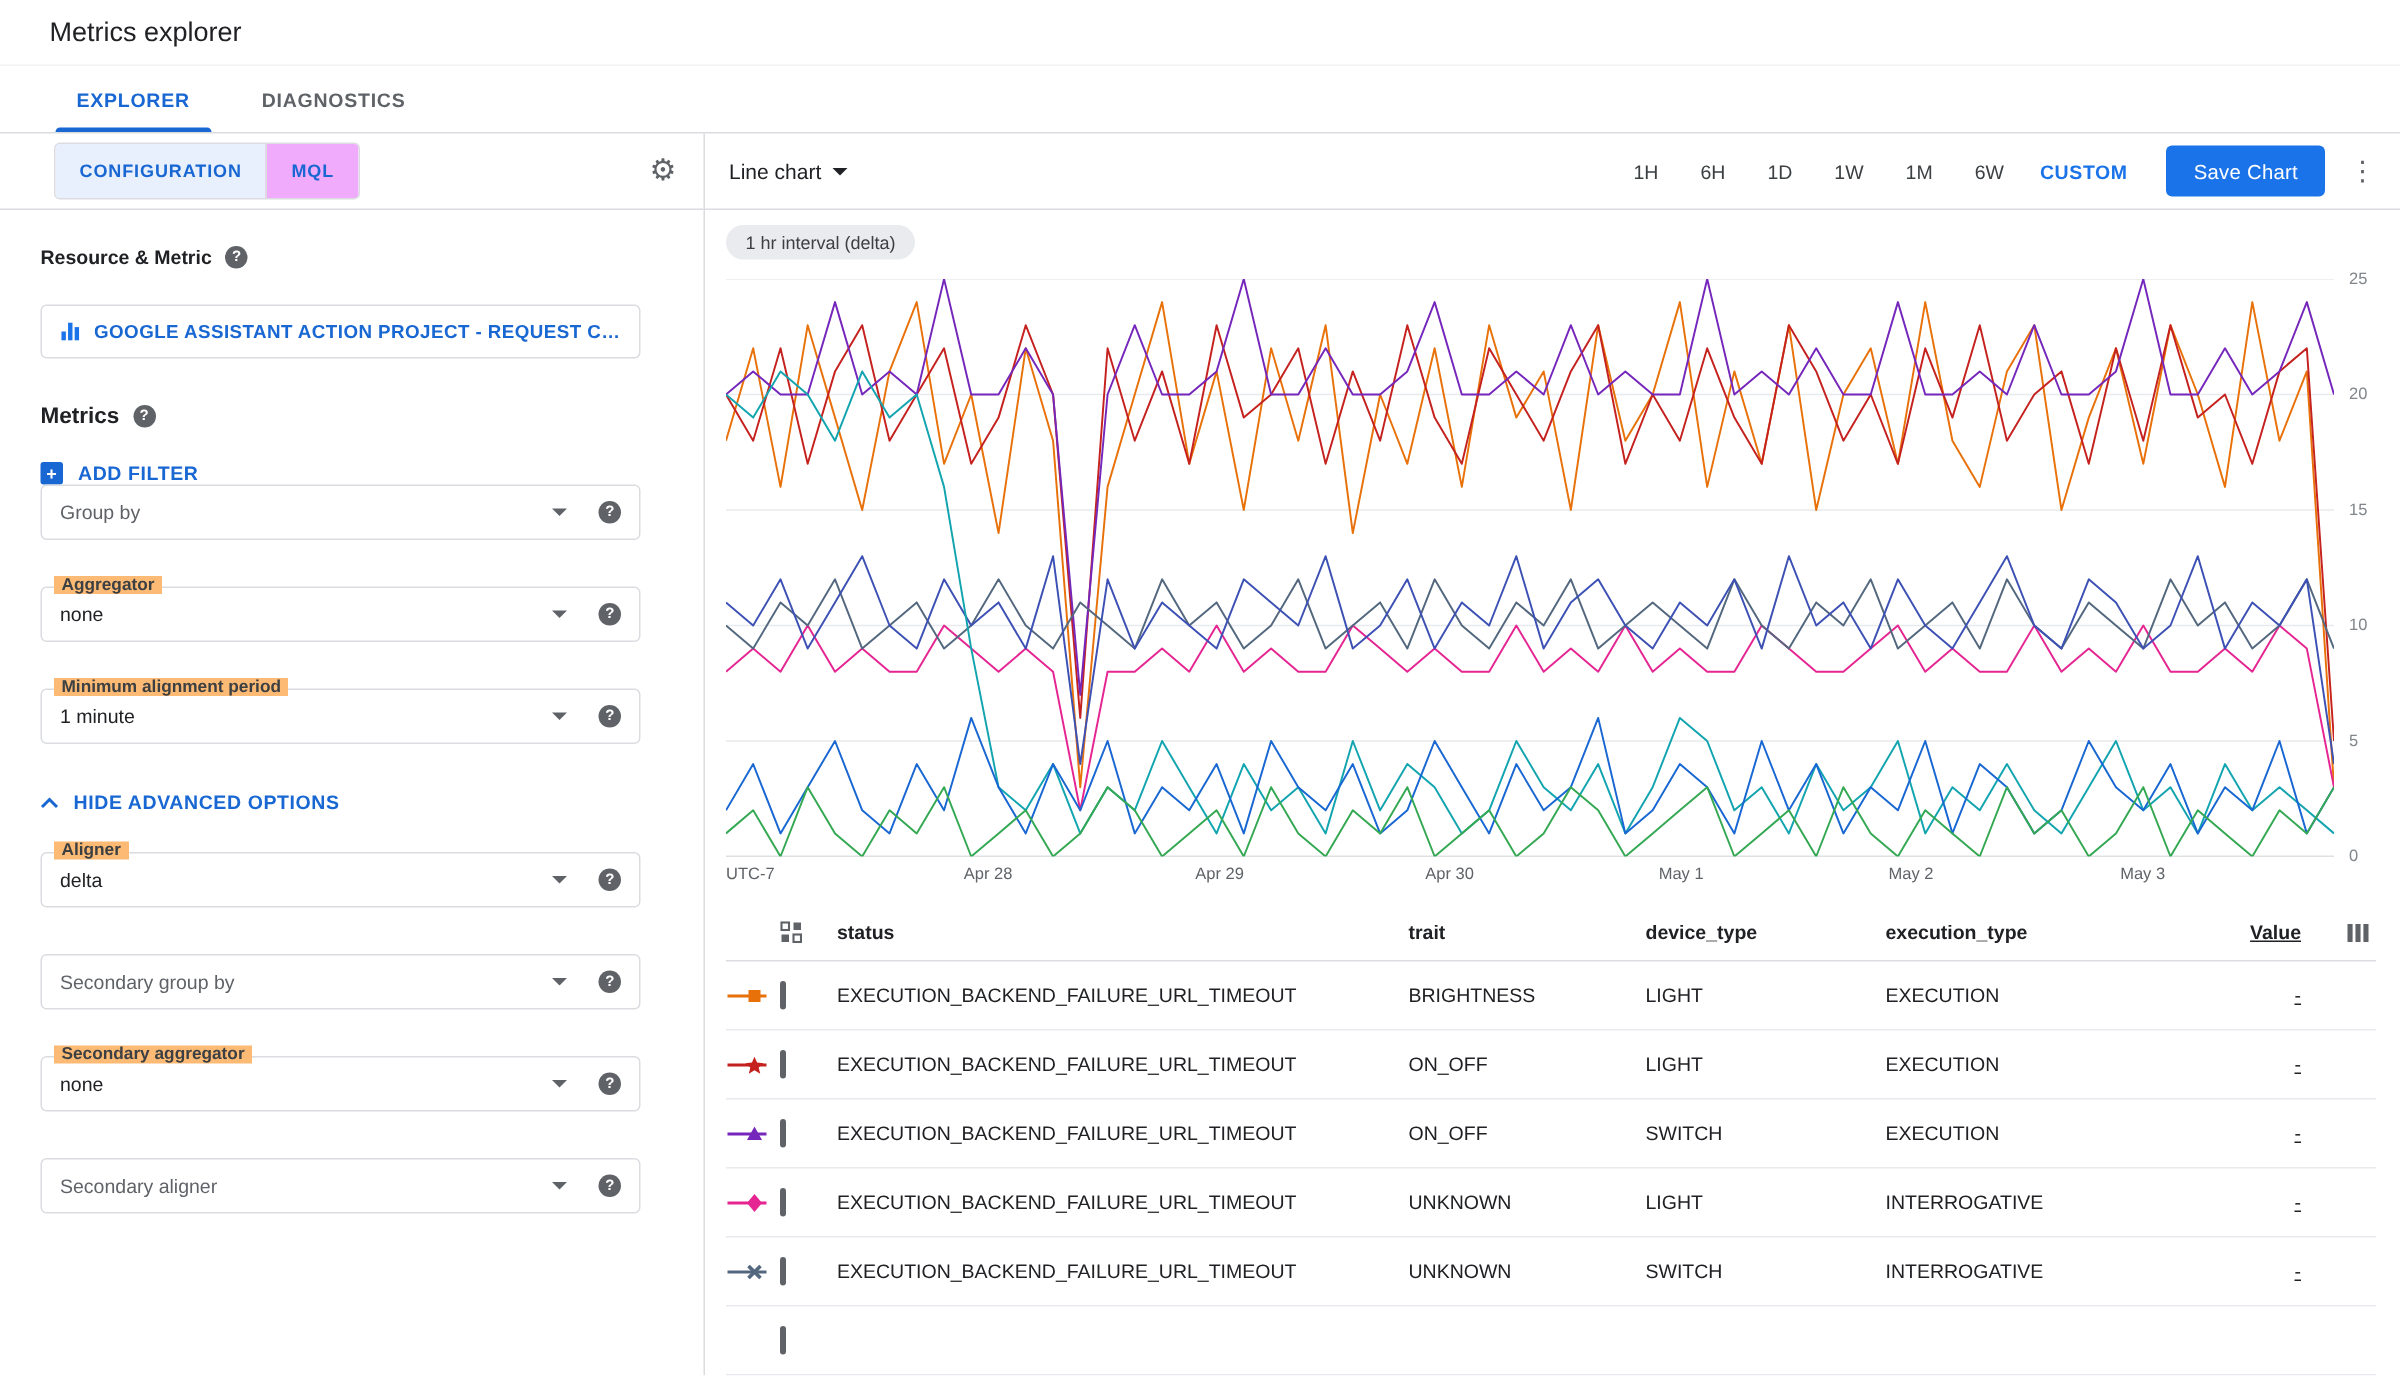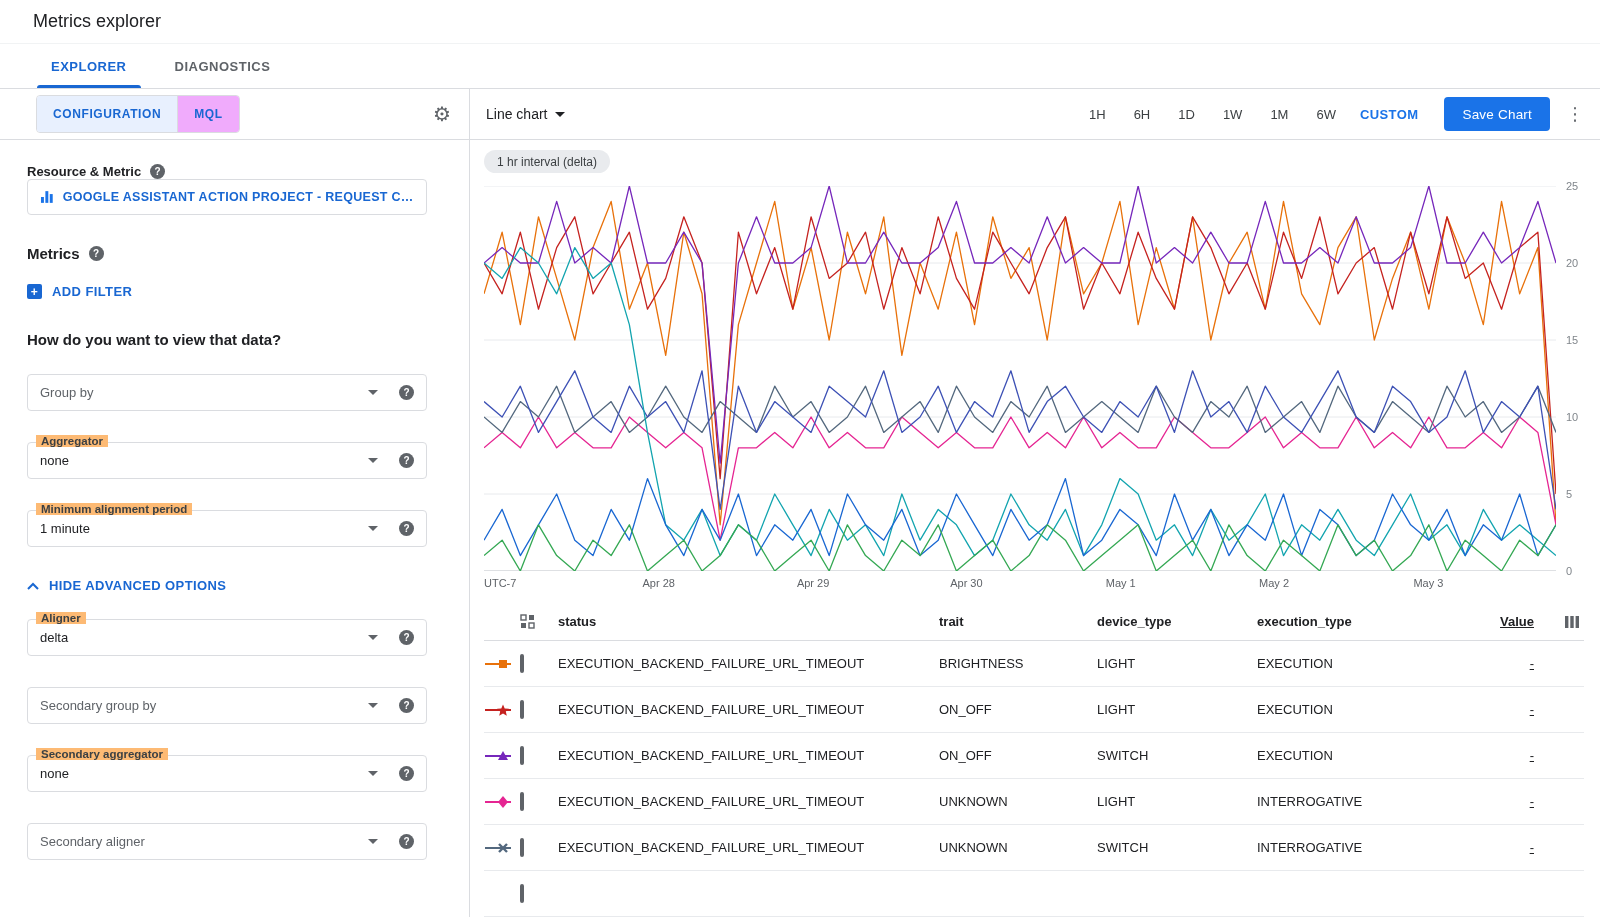--- a/index.html
+++ b/index.html
@@ -26,21 +26,21 @@
   .left-toolbar { height:51px; flex:none; border-bottom:1px solid #dadce0;
     display:flex; align-items:center; padding:0 18px 0 36px; }
   .segmented { display:flex; border:1px solid #dadce0; border-radius:4px; overflow:hidden; height:38px; }
   .seg { display:flex; align-items:center; padding:0 16px; font-size:12px; font-weight:700;
     letter-spacing:.6px; color:#1967d2; background:#f0abfc; cursor:pointer; }
   .seg.active { background:#e8f0fe; }
   .seg + .seg { border-left:1px solid #dadce0; }
   .gear { margin-left:auto; font-size:20px; color:#5f6368; cursor:pointer; line-height:1; }
 
   .left-body { padding:24px 27px 0 27px; overflow:hidden; }
-  .section-label { font-size:13px; font-weight:700; display:flex; align-items:center; gap:9px; margin-bottom:0; }
+  .section-label { font-size:13px; font-weight:700; display:flex; align-items:center; gap:9px; margin-bottom:24px; }
   .help { width:15px; height:15px; border-radius:50%; background:#5f6368; color:#fff;
     font-size:10px; font-weight:700; display:inline-flex; align-items:center; justify-content:center;
     flex:none; cursor:pointer; }
   .metric-btn { display:flex; align-items:center; gap:9px; border:1px solid #dadce0; border-radius:4px;
     height:36px; padding:0 12px; width:400px; background:#fff; cursor:pointer; }
   .metric-btn .mlabel { color:#1967d2; font-size:12.5px; font-weight:700; letter-spacing:.3px;
     white-space:nowrap; overflow:hidden; text-overflow:ellipsis; }
   .filters-head { margin-top:30px; font-size:15px; font-weight:700; display:flex; align-items:center; gap:9px; }
   .add-filter { margin-top:22px; display:flex; align-items:center; gap:10px; color:#1967d2;
     font-size:13px; font-weight:700; letter-spacing:.4px; cursor:pointer; }
@@ -150,21 +150,20 @@
       <div class="filters-head">
         <span>Metrics</span>
         <span class="help">?</span>
       </div>
 
       <div class="add-filter">
         <span class="add-box">+</span>
         <span>ADD FILTER</span>
       </div>
 
-      <div class="question">How do you want to view that data?</div>
 
       <div id="fields-top">
   <div class="field-row">
     <div class="field-box">
 
       <span class="field-value placeholder">Group by</span>
       <span class="caret"></span>
       <span class="help">?</span>
     </div>
   </div>

